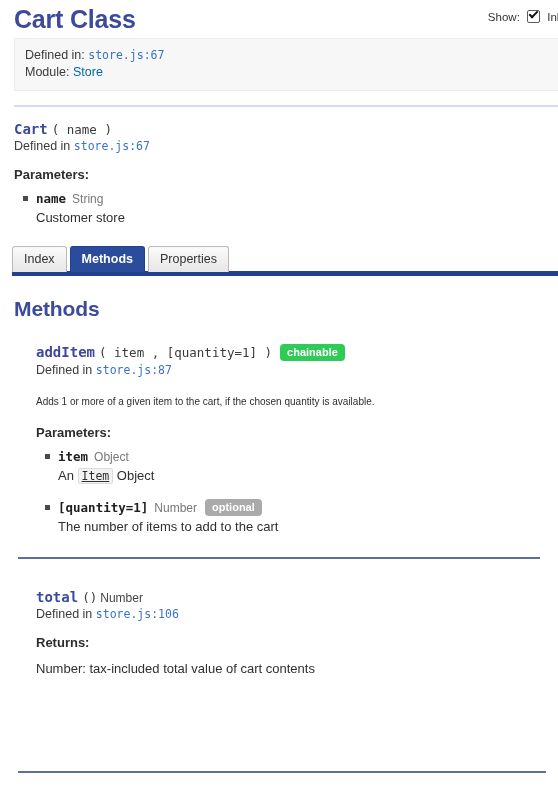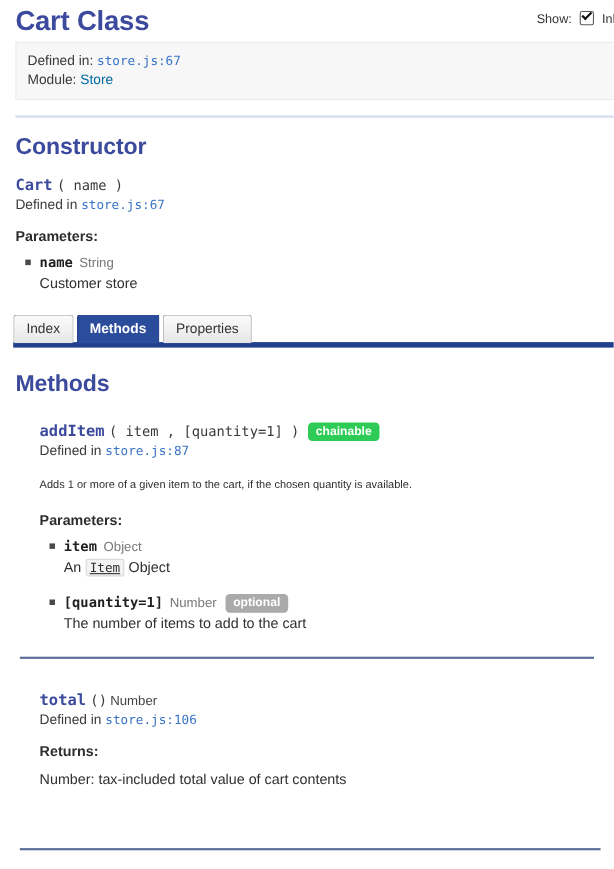--- a/index.html
+++ b/index.html
@@ -310,21 +310,20 @@
       <a class="lnk-mono" href="#">store.js:67</a>
     </div>
     <div class="meta-row">
       <span>Module:</span>
       <a class="lnk" href="#">Store</a>
     </div>
   </div>
 
   <div class="rule-lav"></div>
 
-  <h2 class="sect">Constructor</h2>
 
   <div class="ctor">
     <div>
       <span class="sig-name">Cart</span><span class="sig-args">( name )</span>
     </div>
     <div class="defined">
       <span>Defined in</span>
       <a class="lnk-mono" href="#">store.js:67</a>
     </div>
 

